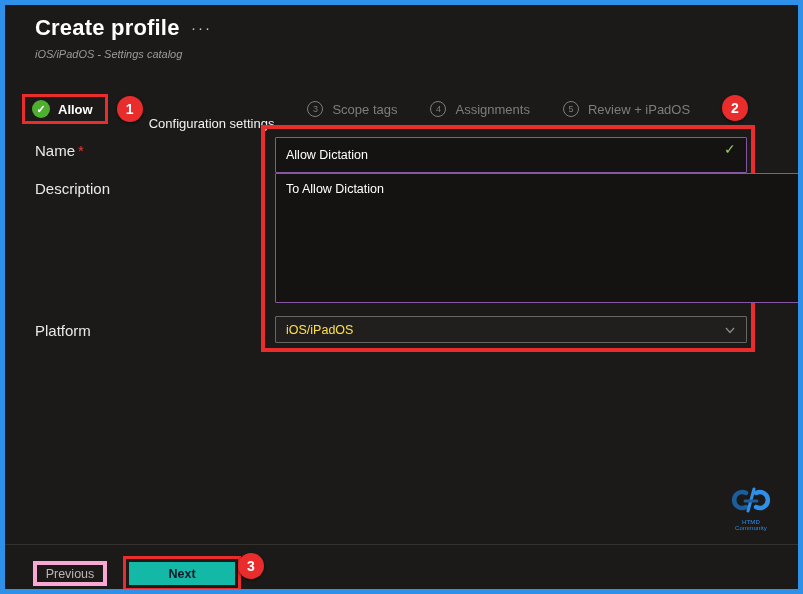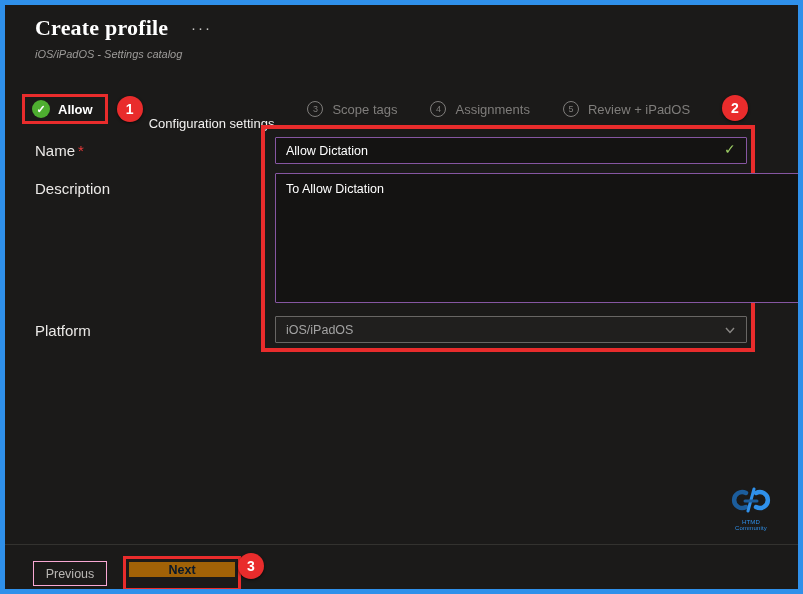--- a/index.html
+++ b/index.html
@@ -3,21 +3,21 @@
 <meta charset="utf-8">
 <style>
   html,body{margin:0;padding:0;background:#000;}
   *{box-sizing:border-box;}
   .frame{
     position:relative;width:803px;height:594px;
     background:#1b1a19;border:5px solid #2f90ea;overflow:hidden;
     font-family:"Liberation Sans", sans-serif;color:#fff;
   }
   
-  .page-title{position:absolute;left:30px;top:10px;font-size:22px;font-weight:bold;letter-spacing:.2px;font-family:Liberation Serif, serif;}
+  .page-title{position:absolute;left:30px;top:10px;font-size:22px;font-weight:bold;letter-spacing:.2px;}
   .more-dots{position:absolute;left:186px;top:14px;font-size:15px;color:#c8c6c4;letter-spacing:2px;cursor:pointer;}
   .page-subtitle{position:absolute;left:30px;top:43px;font-size:11px;color:#9d9b99;font-style:italic;}
   
   .steps{position:absolute;left:17px;top:90px;display:flex;align-items:center;height:28px;}
   .basics-annot{display:flex;align-items:center;border:3px solid #e92c2c;padding:3px 12px 3px 7px;gap:8px;}
   .check-circle{width:18px;height:18px;border-radius:50%;background:#4eae30;display:flex;align-items:center;justify-content:center;
     font-size:11px;color:#fff;font-weight:bold;}
   .step-basics-label{font-size:13px;font-weight:bold;color:#fff;}
   .annot-badge{width:26px;height:26px;border-radius:50%;background:#e92c2c;color:#fff;font-size:14px;font-weight:bold;
     display:flex;align-items:center;justify-content:center;box-shadow:0 1px 3px rgba(0,0,0,.6);}
@@ -29,40 +29,40 @@
   .step-label{font-size:13px;color:#7f7d7b;}
   .badge-step2{position:absolute;left:717px;top:90px;}
   
   .annot-rect-fields{position:absolute;left:256px;top:120px;width:494px;height:227px;border:4px solid #e92c2c;pointer-events:none;}
   
   .field-label{position:absolute;left:30px;font-size:15px;color:#ebe9e7;}
   .lbl-name{top:137px;}
   .lbl-desc{top:175px;}
   .lbl-platform{top:317px;text-align:center;}
   .req{color:#e83a3a;margin-left:3px;}
-  .name-input{position:absolute;left:270px;top:132px;width:472px;height:27px;background:#141312;
+  .name-input{position:absolute;left:270px;top:132px;width:472px;height:36px;background:#141312;
     border:1.5px solid #8656a2;border-radius:1px;color:#fff;font-size:12.5px;padding:0 26px 0 10px;
     font-family:"Liberation Sans", sans-serif;outline:none;}
   .name-check{position:absolute;left:719px;top:136px;font-size:14px;color:#9ccc65;}
   .desc-area{position:absolute;left:270px;top:168px;width:536px;height:130px;background:#141312;
     border:1.5px solid #8656a2;border-radius:1px;color:#fff;font-size:12.5px;padding:7px 10px;resize:none;
     font-family:"Liberation Sans", sans-serif;outline:none;line-height:1.35;}
   .platform-select{position:absolute;left:270px;top:311px;width:472px;height:27px;background:#201f1e;
     border:1px solid #686664;border-radius:1px;display:flex;align-items:center;padding:0 10px;cursor:default;}
-  .platform-value{font-size:12.5px;color:#a3a3a3;flex:1;}
+  .platform-value{font-size:12.5px;color:#fde047;flex:1;}
   .chev{width:12px;height:12px;}
   
   .logo{position:absolute;left:720px;top:482px;width:52px;text-align:center;}
   .logo-text{font-size:6px;color:#2f90ea;margin-top:2px;letter-spacing:.2px;}
   
   .footer-line{position:absolute;left:0;right:0;top:539px;border-top:1px solid #33322f;}
   .btn-previous{position:absolute;left:28px;top:556px;width:74px;height:25px;background:transparent;
-    border:1px solid #f9a8d4;color:#b9b7b4;font-size:12.5px;font-family:"Liberation Sans", sans-serif;cursor:pointer;}
+    border:4px solid #f9a8d4;color:#b9b7b4;font-size:12.5px;font-family:"Liberation Sans", sans-serif;cursor:pointer;}
   .annot-rect-next{position:absolute;left:118px;top:551px;width:118px;height:35px;border:3px solid #e92c2c;pointer-events:none;}
-  .btn-next{position:absolute;left:124px;top:557px;width:106px;height:15px;background:#a16207;border:none;
+  .btn-next{position:absolute;left:124px;top:557px;width:106px;height:23px;background:#14b8a6;border:none;
     color:#09182a;font-size:12.5px;font-weight:bold;font-family:"Liberation Sans", sans-serif;cursor:pointer;}
   .badge-step3{position:absolute;left:233px;top:548px;}
 </style>
 </head>
 <body>
 
 <div class="frame">
 
   <div class="page-title">Create profile</div>
   <div class="more-dots">···</div>

